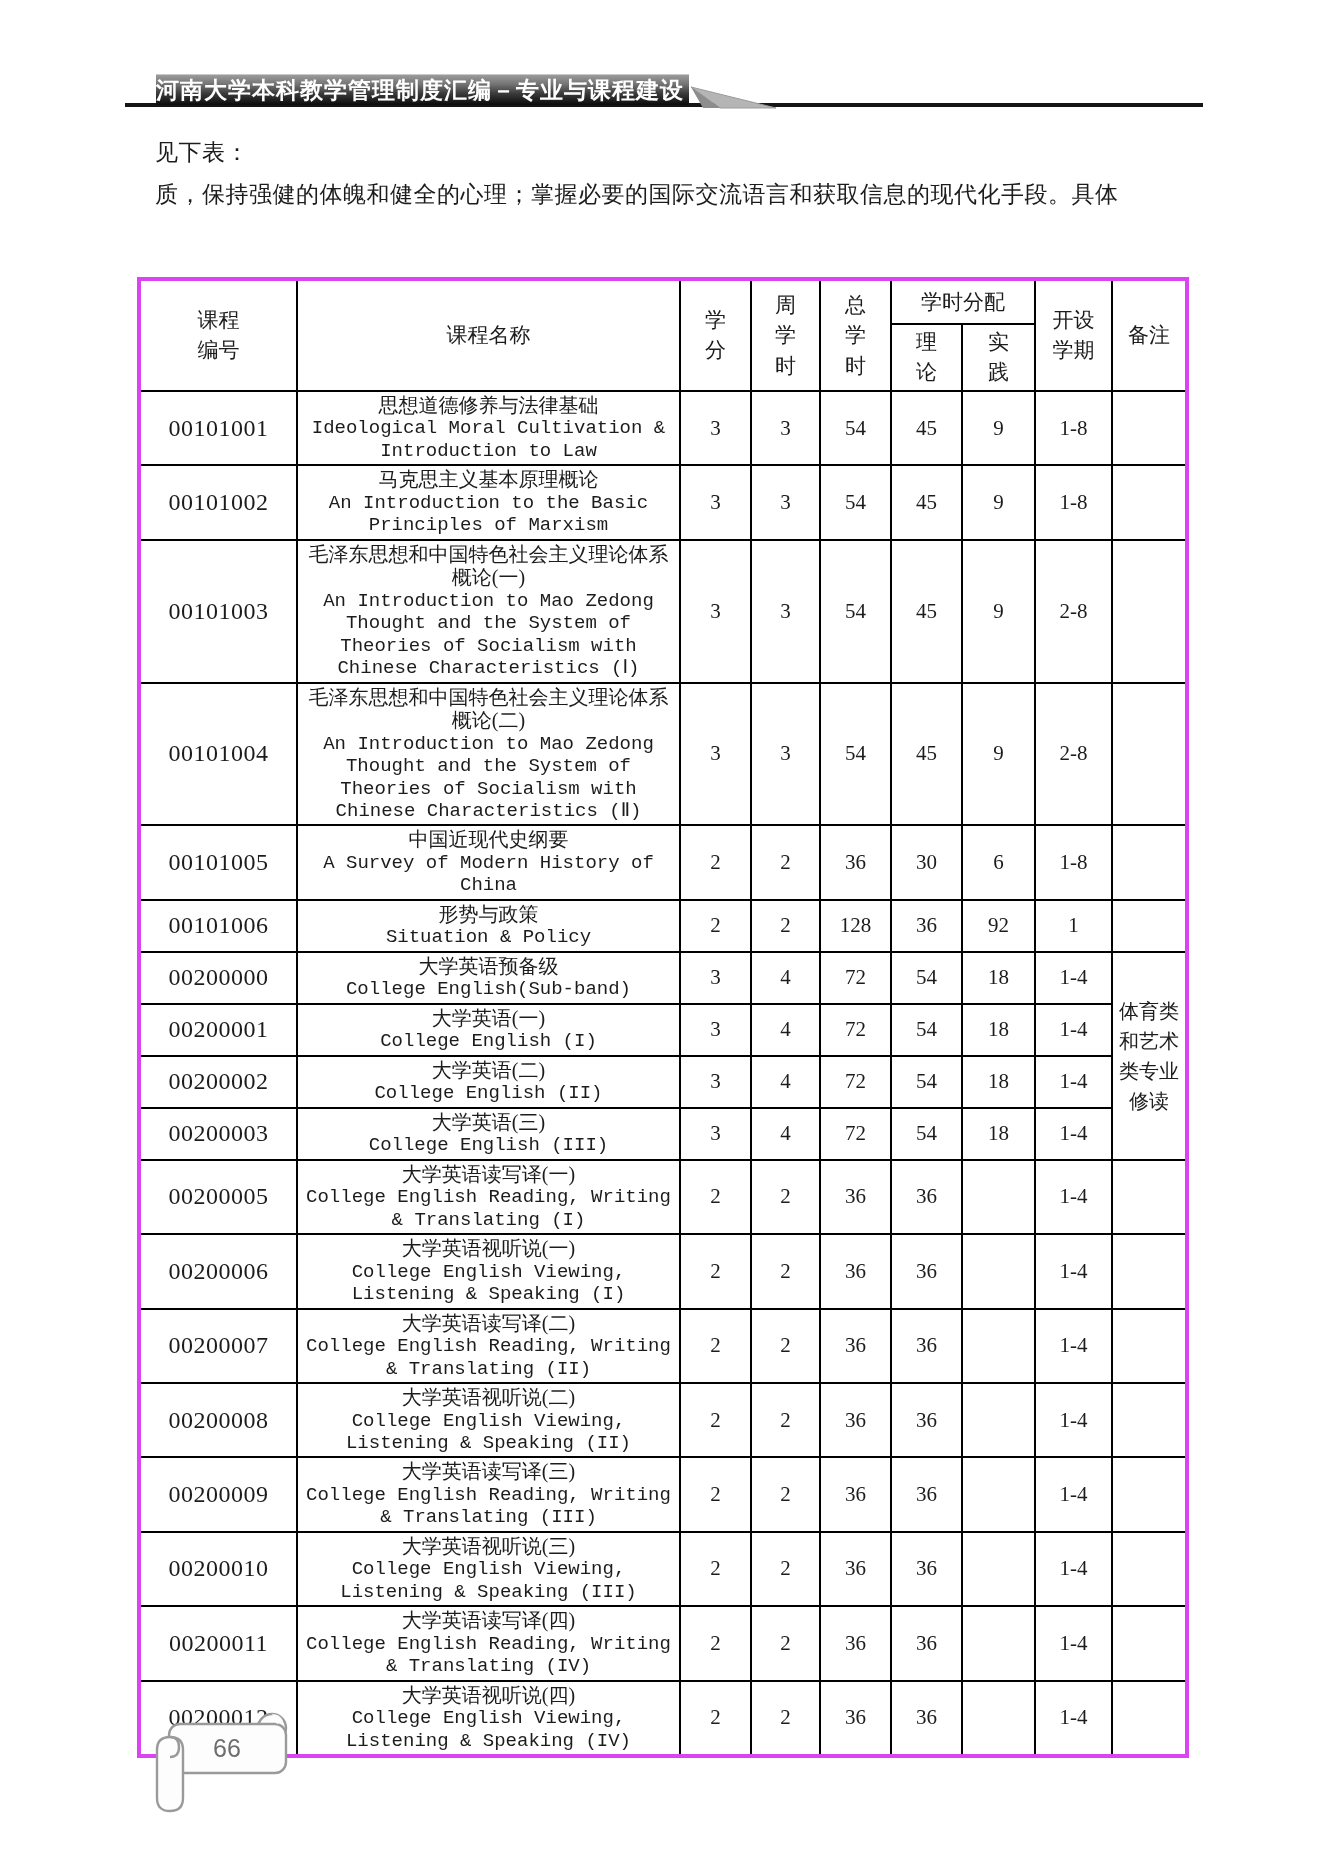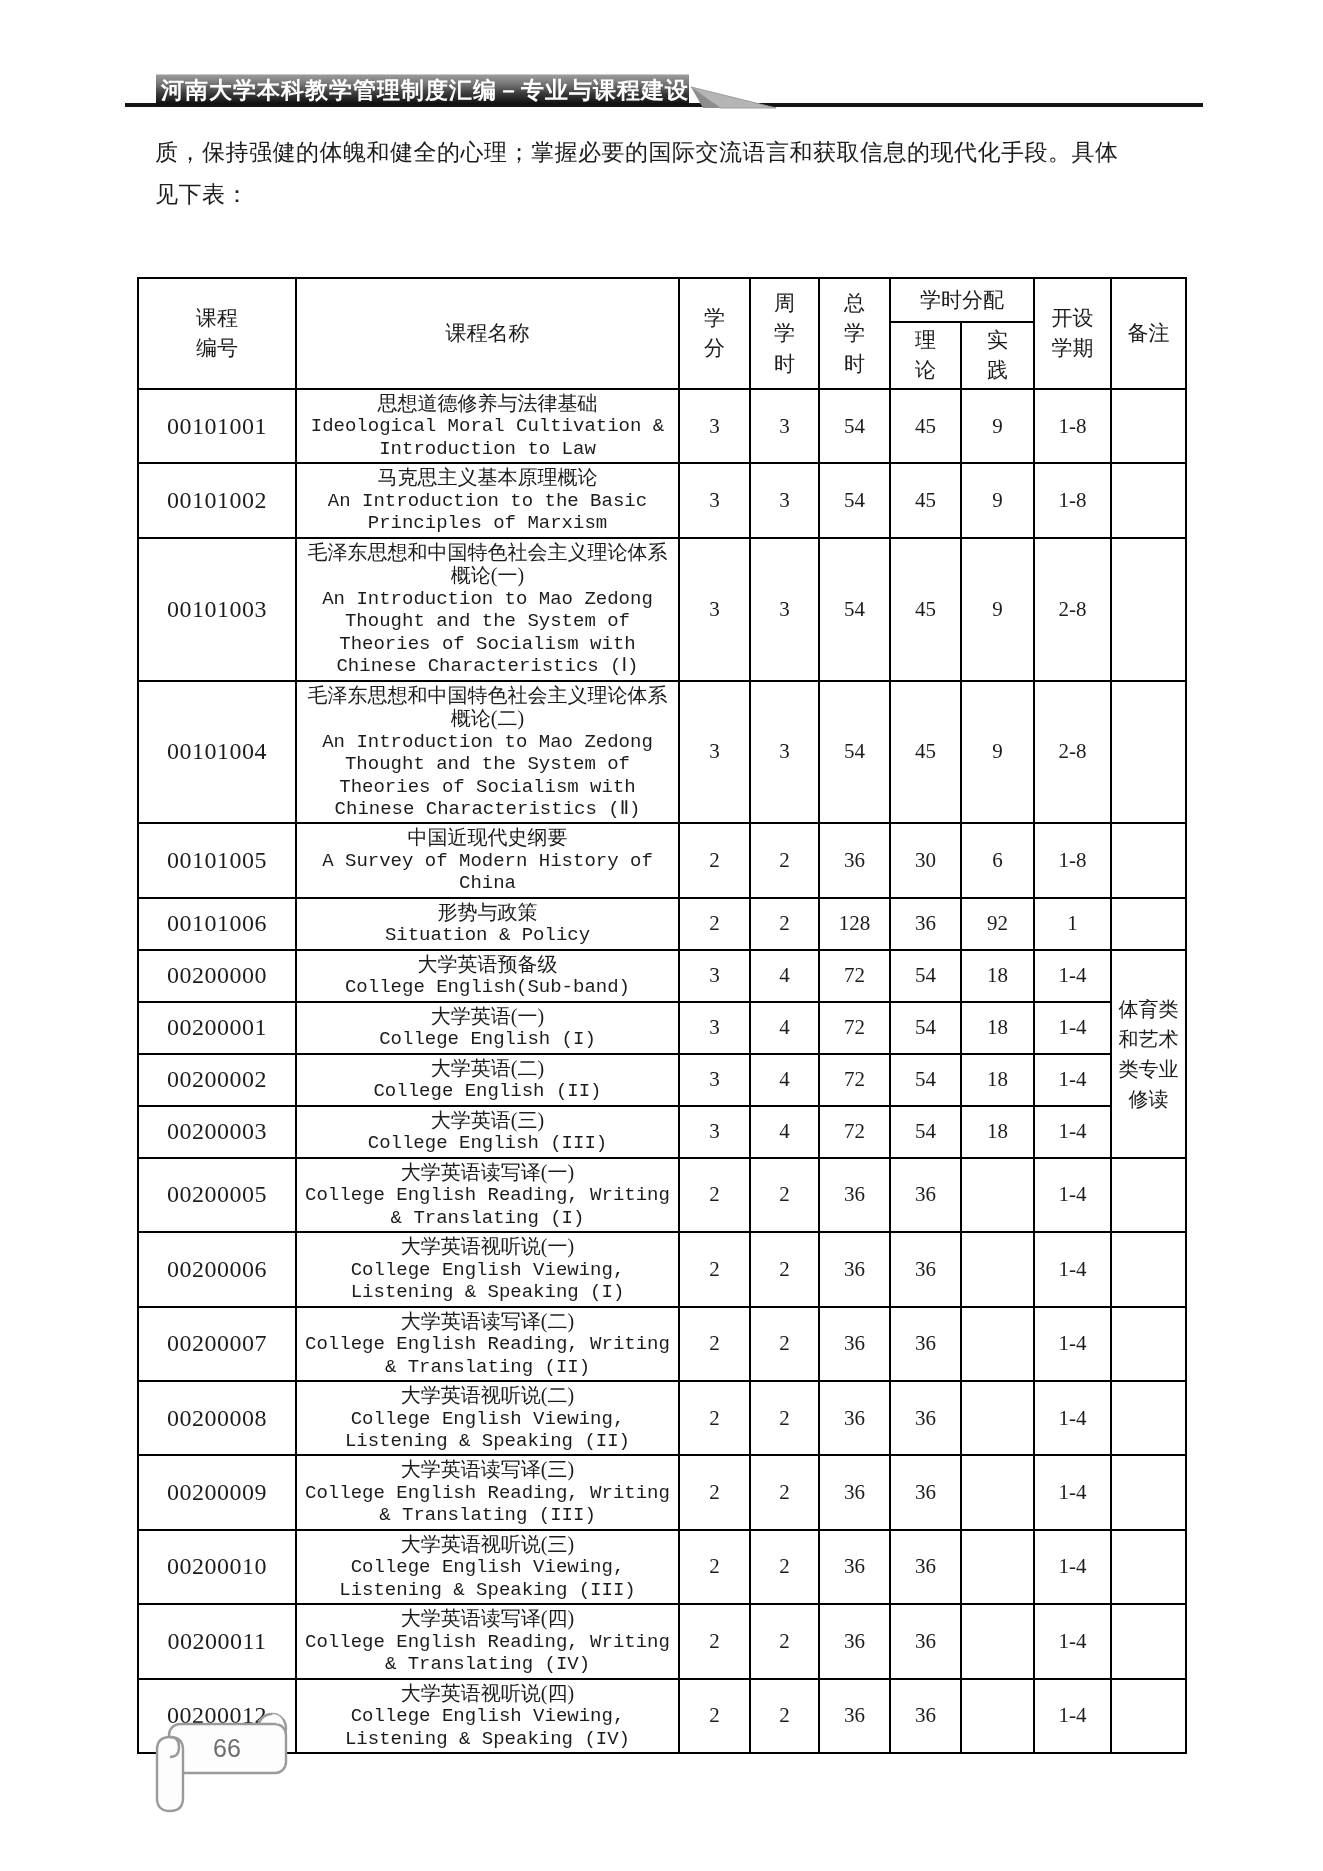--- a/index.html
+++ b/index.html
@@ -4,31 +4,31 @@
 <style>
   html,body{margin:0;padding:0;background:#ffffff;}
   body{font-family:"Liberation Serif","DejaVu Serif",serif;color:#1c1c1c;}
   .page{position:relative;width:1323px;height:1871px;background:#ffffff;overflow:hidden;}
 
   
   .rule{position:absolute;left:125px;top:103px;width:1078px;height:4px;background:#151515;}
   .bar{position:absolute;left:156px;top:74px;width:533px;height:30px;
        background:linear-gradient(#9b9b9b 0%,#757575 30%,#3a3a3a 62%,#0b0b0b 100%);
        border-top:1px solid #c9c9c9;
-       display:flex;align-items:center;justify-content:flex-end;}
+       display:flex;align-items:center;justify-content:flex-start;}
   .bar span{color:#ffffff;font-weight:bold;font-size:23px;letter-spacing:1px;white-space:nowrap;}
   .flag{position:absolute;left:688px;top:82px;}
 
   
   .intro{position:absolute;left:155px;top:132px;width:1030px;font-size:23px;line-height:42px;
          letter-spacing:.5px;}
 
   
   table.course{position:absolute;left:137px;top:277px;border-collapse:collapse;table-layout:fixed;
-               width:1048px;border:2px solid #d946ef;}
+               width:1048px;border:4px solid #d946ef;}
   table.course th,table.course td{border:2px solid #000;padding:2px 3px;text-align:center;
                vertical-align:middle;font-weight:normal;}
   table.course th{font-size:21px;line-height:1.45;}
   td.c-code{font-size:24px;letter-spacing:.5px;}
   td.c-name .cn{font-size:20px;line-height:1.18;}
   td.c-name .en{font-size:19px;line-height:1.18;font-family:Liberation Mono, monospace;}
   td.c-num{font-size:21px;}
   td.c-remark{font-size:20px;line-height:1.5;text-align:left;padding-left:8px;padding-right:6px;margin-top:39px;}
   .vs{display:inline-block;text-align:center;}
   .w1{width:1.15em;}
@@ -48,22 +48,22 @@
   <div class="rule"></div>
   <div class="bar">
     <span>河南大学本科教学管理制度汇编－专业与课程建设</span>
   </div>
   <svg class="flag" width="92" height="34" viewBox="0 0 92 34">
     <polygon points="3,5 88,26 32,26" fill="#b5b5b5" stroke="#9b9b9b" stroke-width="1"></polygon>
     <polygon points="3,5 32,26 15,26" fill="#8d8d8d"></polygon>
   </svg>
 
   <div class="intro">
+    <div>见下表：</div>
     <div>质，保持强健的体魄和健全的心理；掌握必要的国际交流语言和获取信息的现代化手段。具体</div>
-    <div>见下表：</div>
   </div>
 
   <table class="course">
     <colgroup>
       <col style="width:158px">
         <col style="width:383px">
         <col style="width:71px">
       <col style="width:69px">
         <col style="width:71px">
         <col style="width:71px">

